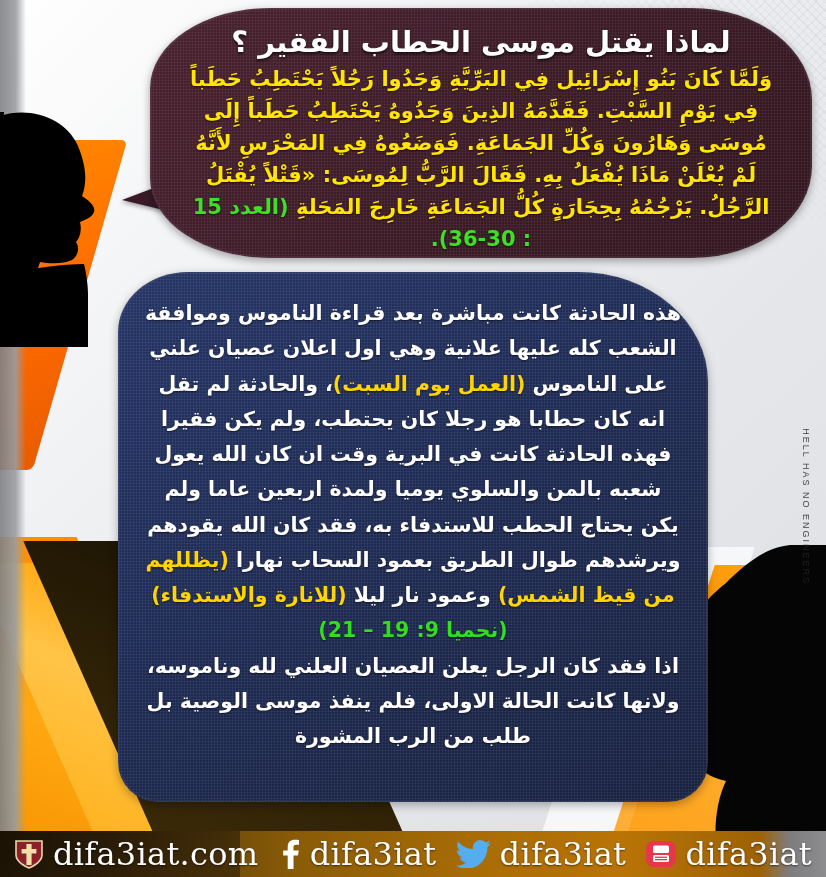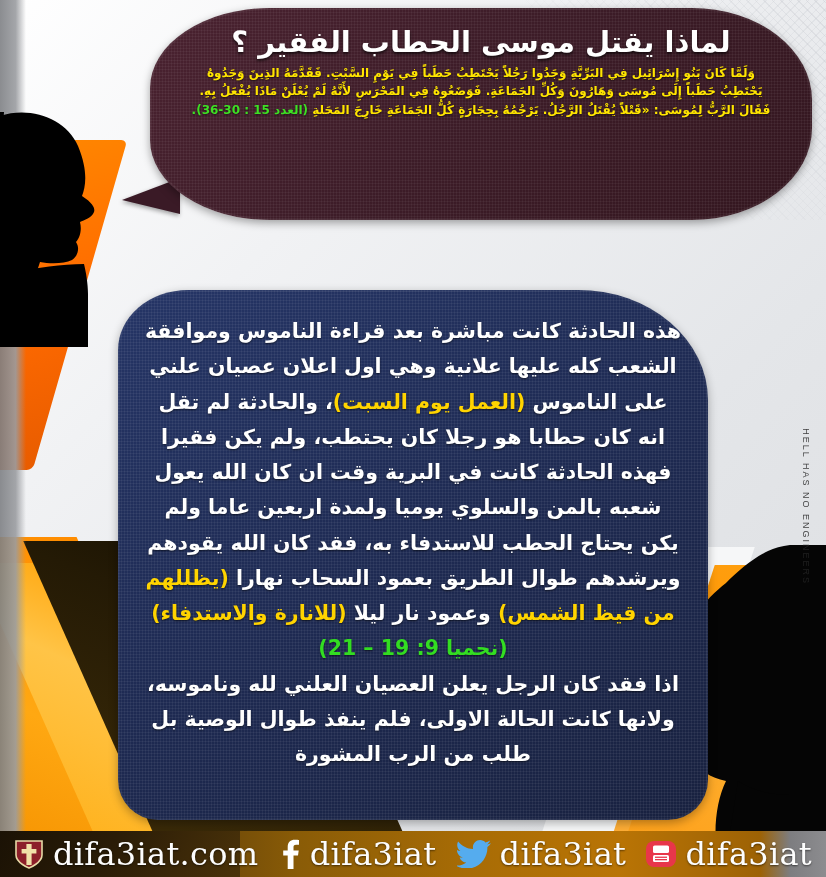--- a/index.html
+++ b/index.html
@@ -95,21 +95,21 @@
   }
   .sil-right .watermark{
     position:absolute;right:18px;top:40px;
     color:#242424;font-size:9px;letter-spacing:2px;line-height:1.9;
     transform:rotate(90deg);transform-origin:right top;opacity:.85;
     font-family:"Liberation Sans",sans-serif;white-space:nowrap;
   }
 
   
   .bubble{
-    position:absolute;left:150px;top:8px;width:662px;height:212px;
+    position:absolute;left:150px;top:8px;width:662px;height:250px;
     background:
       repeating-linear-gradient(0deg,rgba(255,255,255,.045) 0 1px,transparent 1px 3px),
       repeating-linear-gradient(90deg,rgba(255,255,255,.045) 0 1px,transparent 1px 3px),
       linear-gradient(135deg,#4a2230 0%,#3d1c28 45%,#33161f 100%);
     border-radius:120px 120px 120px 120px/80px 92px 92px 80px;
     box-shadow:0 3px 9px rgba(0,0,0,.35), inset 0 0 0 2px rgba(255,255,255,.05);
     overflow:hidden;
     padding:6px 34px 10px 34px;box-sizing:border-box;
   }
   .bubble-tail{
@@ -119,29 +119,29 @@
     border-right:58px solid #3a1a26;
     filter:drop-shadow(-1px 2px 2px rgba(0,0,0,.35));
   }
   .bubble-title{
     margin:10px 0 4px 0;text-align:center;color:#ffffff;
     font-size:29px;font-weight:bold;line-height:1.25;
     text-shadow:0 2px 3px rgba(0,0,0,.65);
     letter-spacing:0;
   }
   .bubble-verse{
-    text-align:center;color:#ffe500;font-size:12px;font-weight:bold;
+    text-align:center;color:#ffe500;font-size:21px;font-weight:bold;
     line-height:1.52;margin:0;padding:0 4px;
     text-shadow:0 1px 2px rgba(0,0,0,.6);
   }
   .ref-green{color:#3ee024;}
 
   
   .panel{
-    position:absolute;left:118px;top:290px;width:590px;height:530px;
+    position:absolute;left:118px;top:272px;width:590px;height:530px;
     background:
       repeating-linear-gradient(0deg,rgba(255,255,255,.05) 0 1px,transparent 1px 3px),
       repeating-linear-gradient(90deg,rgba(255,255,255,.05) 0 1px,transparent 1px 3px),
       linear-gradient(150deg,#253566 0%,#1e2a52 50%,#18213f 100%);
     border-radius:70px 130px 40px 40px/60px 110px 40px 40px;
     box-shadow:0 3px 10px rgba(0,0,0,.3), inset 0 0 0 2px rgba(255,255,255,.04);
     padding:24px 26px 20px 26px;box-sizing:border-box;
   }
   .panel-body{
     color:#ffffff;font-size:20.5px;font-weight:bold;line-height:1.72;
@@ -243,21 +243,21 @@
   </div>
 
   <div class="bubble-tail"></div>
   <div class="bubble">
     <h1 class="bubble-title">لماذا يقتل موسى الحطاب الفقير ؟</h1>
     <p class="bubble-verse"><span>وَلَمَّا كَانَ بَنُو إِسْرَائِيل فِي البَرِّيَّةِ وَجَدُوا رَجُلاً يَحْتَطِبُ حَطَباً فِي يَوْمِ السَّبْتِ. فَقَدَّمَهُ الذِينَ وَجَدُوهُ يَحْتَطِبُ حَطَباً إِلَى مُوسَى وَهَارُونَ وَكُلِّ الجَمَاعَةِ. فَوَضَعُوهُ فِي المَحْرَسِ لأَنَّهُ لَمْ يُعْلَنْ مَاذَا يُفْعَلُ بِهِ. فَقَالَ الرَّبُّ لِمُوسَى: «قَتْلاً يُقْتَلُ الرَّجُلُ. يَرْجُمُهُ بِحِجَارَةٍ كُلُّ الجَمَاعَةِ خَارِجَ المَحَلةِ </span><span class="ref-green">(العدد 15 : 30-36).</span></p>
   </div>
 
   <div class="panel">
     <p class="panel-body"><span>هذه الحادثة كانت مباشرة بعد قراءة الناموس وموافقة الشعب كله عليها علانية وهي اول اعلان عصيان علني على الناموس </span><span class="hl-yellow">(العمل يوم السبت)</span><span>، والحادثة لم تقل انه كان حطابا هو رجلا كان يحتطب، ولم يكن فقيرا فهذه الحادثة كانت في البرية وقت ان كان الله يعول شعبه بالمن والسلوي يوميا ولمدة اربعين عاما ولم يكن يحتاج الحطب للاستدفاء به، فقد كان الله يقودهم ويرشدهم طوال الطريق بعمود السحاب نهارا </span><span class="hl-yellow">(يظللهم من قيظ الشمس)</span><span> وعمود نار ليلا </span><span class="hl-yellow">(للانارة والاستدفاء)</span><span class="hl-green"> (نحميا 9: 19 – 21)</span></p>
-    <p class="panel-body">اذا فقد كان الرجل يعلن العصيان العلني لله وناموسه، ولانها كانت الحالة الاولى، فلم ينفذ طوال الوصية بل طلب من الرب المشورة</p>
+    <p class="panel-body">اذا فقد كان الرجل يعلن العصيان العلني لله وناموسه، ولانها كانت الحالة الاولى، فلم ينفذ موسى الوصية بل طلب من الرب المشورة</p>
   </div>
 
   <div class="footer">
     <div class="footer-strip-dark"></div>
     <div class="footer-items">
 
       <div class="f-item">
         <span>
           <svg class="ic-shield" viewBox="0 0 30 32" aria-hidden="true">
             <path d="M2,3 L28,3 L28,17 C28,25 15,30 15,30 C15,30 2,25 2,17 Z" fill="#8c1f2a" stroke="#e8d9a6" stroke-width="1.6"></path>

